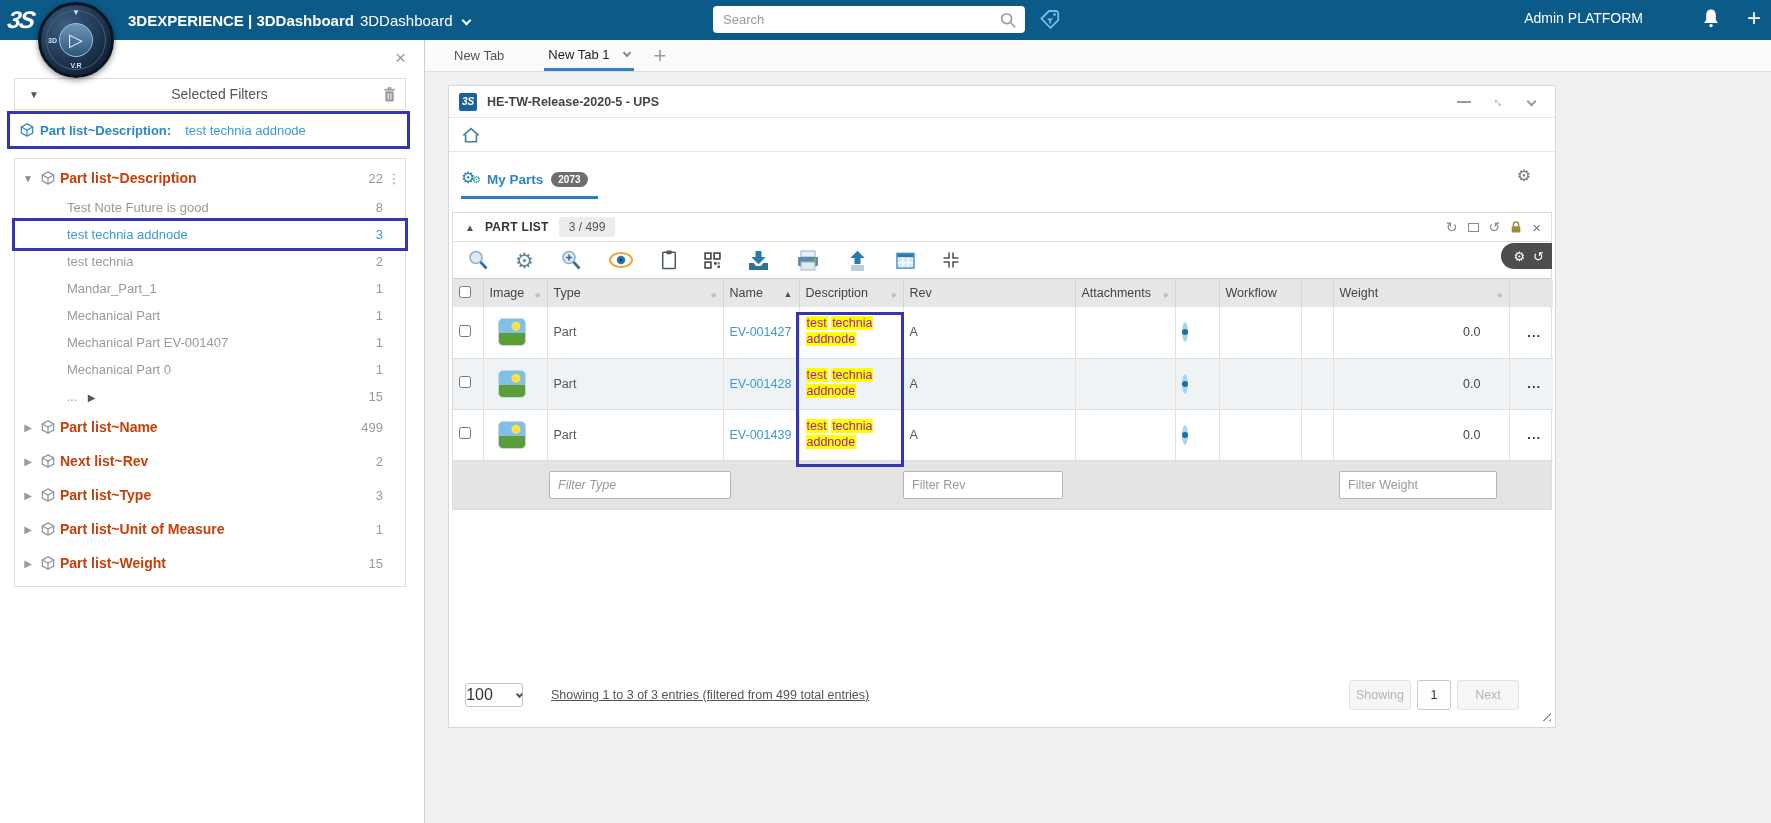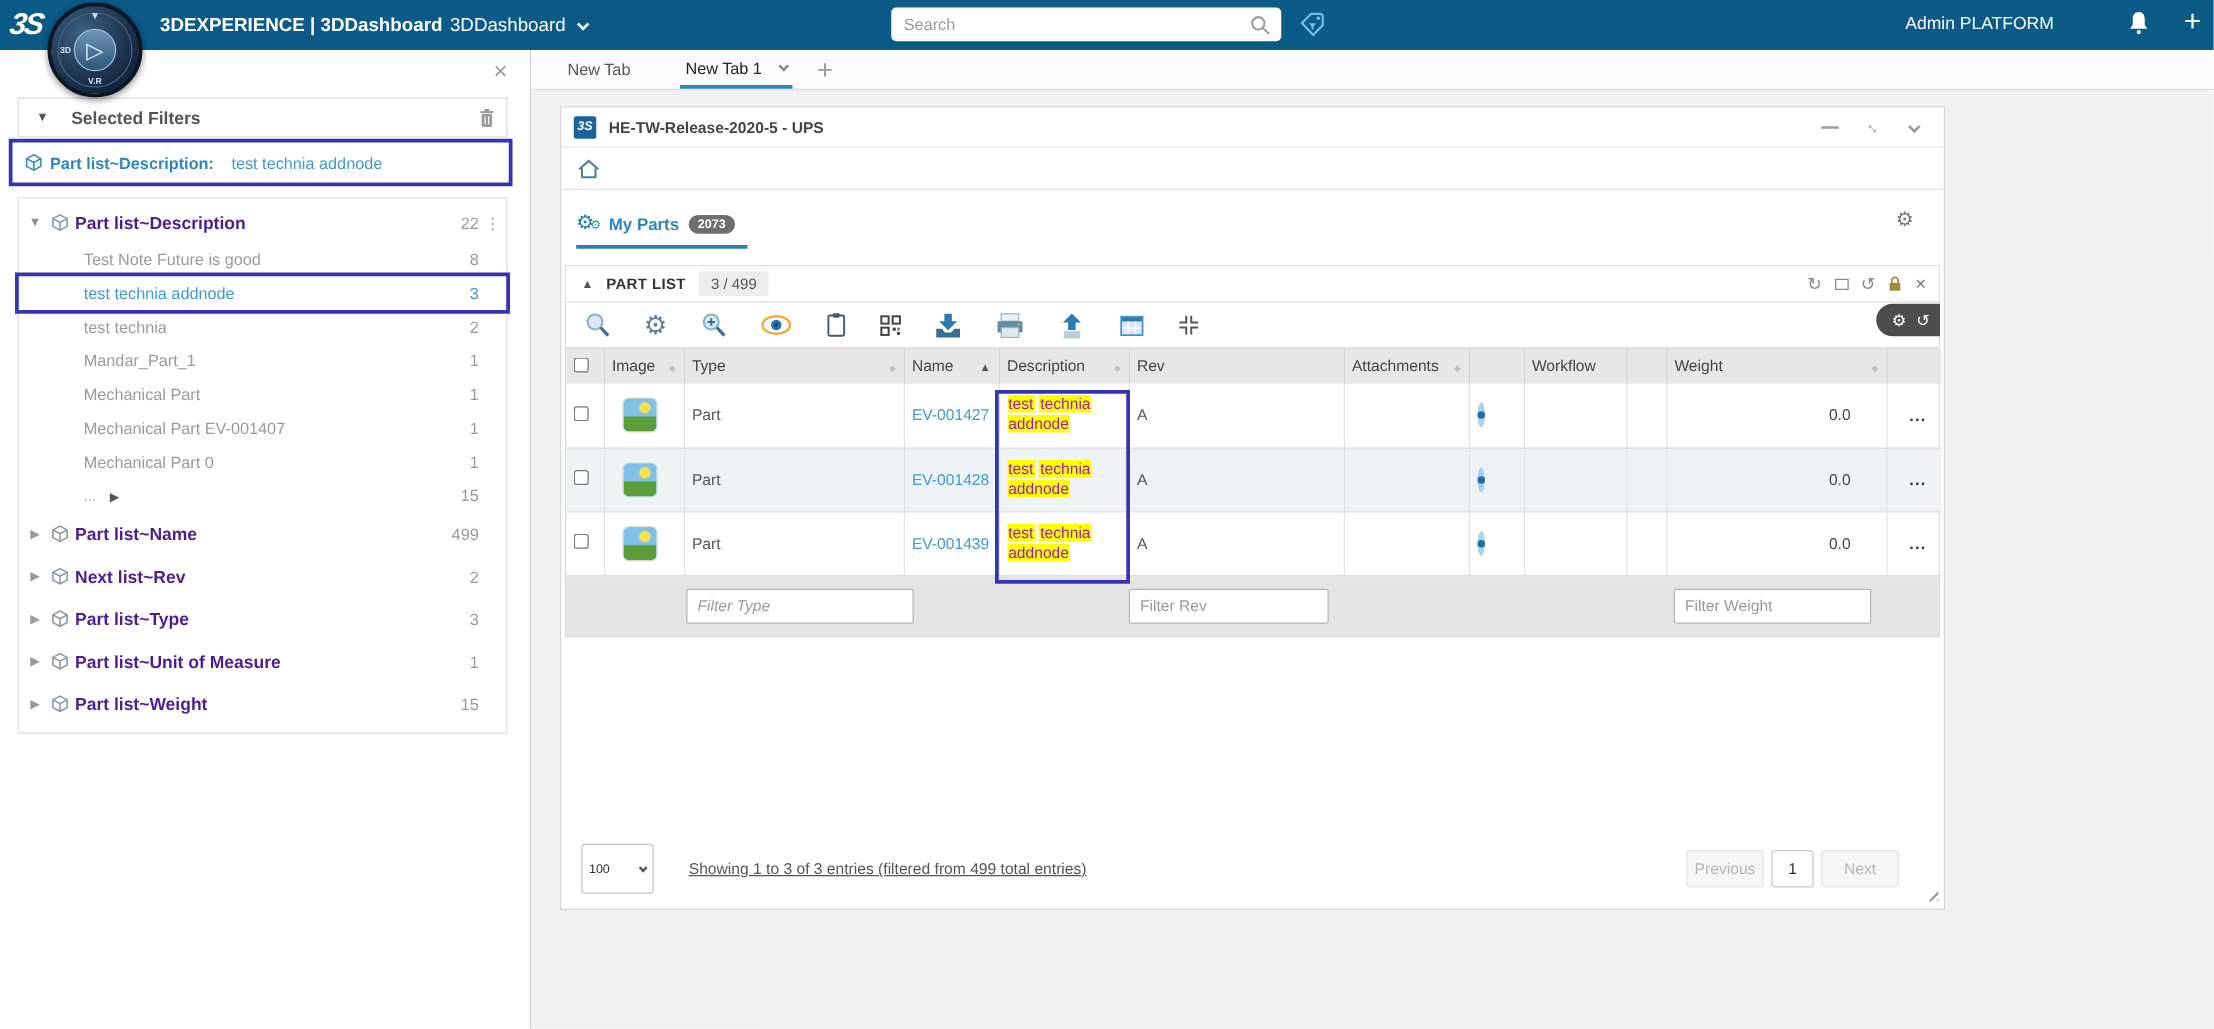--- a/index.html
+++ b/index.html
@@ -33,36 +33,36 @@
 
   
   .layout { display:flex; height:783px; }
   .sidebar { position:relative; width:425px; background:#fff; border-right:1px solid #cfcfcf; }
   .main { position:relative; flex:1; background:#f1f1f1; }
 
   
   .sb-close { position:absolute; top:8px; right:18px; font-size:19px; color:#9a9a9a; cursor:pointer; line-height:1; }
   .sf-box { margin:38px 18px 0 14px; height:32px; border:1px solid #ddd; display:flex; align-items:center; }
   .sf-tri { color:#555; font-size:10px; margin-left:14px; }
-  .sf-title { font-size:14px; font-weight:bold; color:#555; margin-left:18px; flex:1; }
+  .sf-title { font-size:14px; font-weight:normal; color:#555; margin-left:18px; flex:1;text-align:center; }
   .sf-trash { margin-right:8px; }
   .annot { outline:3px solid #3434b4; }
   .chip { margin:4px 17px 0 10px; height:32px; background:#fff; display:flex; align-items:center; }
   .chip .cube { color:#2e86c1; margin-left:10px; }
   .chip-label { font-size:13px; font-weight:bold; color:#2e86c1; margin-left:6px; }
   .chip-value { font-size:13px; color:#3d9ad1; margin-left:14px; }
   .tags-row { margin:14px 18px 0 14px; display:flex; align-items:center; }
   .tags-label { font-size:14px; font-weight:bold; color:#444; }
   .tags-row .chev { width:6px; height:6px; color:#666; margin-left:8px; margin-bottom:3px; }
   .tags-icons { margin-left:auto; display:flex; align-items:center; gap:14px; }
   .tree-box { margin:12px 18px 0 14px; border:1px solid #ddd; padding:3px 0 6px 0; }
   .t-group { height:32px; display:flex; align-items:center; }
   .t-caret { width:26px; text-align:center; color:#8a8a8a; font-size:10px; }
   .t-cube { color:#8795a2; margin-right:5px; }
-  .t-glabel { font-size:14px; font-weight:bold; color:#4c1d95; flex:1; }
+  .t-glabel { font-size:14px; font-weight:bold; color:#c2410c; flex:1; }
   .t-count { width:34px; text-align:right; font-size:13px; color:#9a9a9a; }
   .t-kebab { width:22px; text-align:center; color:#9a9a9a; font-size:13px; }
   .t-item { height:27px; display:flex; align-items:center; padding-left:52px; }
   .t-ilabel { font-size:13px; color:#9a9a9a; flex:1; }
   .t-item .t-count { margin-right:0; }
   .t-item .sp { width:22px; }
   .t-item.sel { outline:3px solid #3434b4; }
   .t-item.sel .t-ilabel, .t-item.sel .t-count { color:#3d9ad1; }
   .t-more { color:#9a9a9a; font-size:12px; }
   .t-more .arr { color:#555; font-size:10px; margin-left:8px; }
@@ -136,21 +136,21 @@
   .desc-annot { position:absolute; left:343px; top:33px; width:108px; height:155px; border:3px solid #3434b4; pointer-events:none; z-index:5; }
 
   
   .filter-row { position:relative; height:48px; background:#e4e4e4; }
   .filter-row input { position:absolute; top:10px; height:28px; border:1px solid #b5b5b5; border-radius:2px; padding:0 8px; font-size:12.5px; color:#333; font-family:"Liberation Sans",sans-serif; background:#fff; }
   .filter-row input::placeholder { color:#9a9a9a; }
   .f-type { left:96px; width:182px;font-style:italic; } .f-rev { left:450px; width:160px; } .f-wt { left:886px; width:158px; }
 
   
   .w-footer { position:absolute; left:0; right:0; bottom:12px; height:40px; display:flex; align-items:center; }
-  .pagesize { margin-left:16px; width:58px; height:40px; border:1px solid #c5c5c5; border-radius:3px; background:#fff; display:flex; align-items:center; justify-content:center; gap:24px; font-size:10px; color:#333; }
+  .pagesize { margin-left:16px; width:58px; height:24px; border:1px solid #c5c5c5; border-radius:3px; background:#fff; display:flex; align-items:center; justify-content:center; gap:24px; font-size:16px; color:#333; }
   .pagesize .chev { width:5px; height:5px; color:#555; margin-bottom:2px; }
   .showing { margin-left:28px; font-size:12.5px; color:#555;text-decoration:underline; }
   .pager { margin-left:auto; margin-right:36px; display:flex; gap:6px; }
   .pg-btn { height:30px; display:flex; align-items:center; justify-content:center; font-size:12.5px; border-radius:3px; }
   .pg-dis { width:62px; background:#f6f6f6; border:1px solid #e2e2e2; color:#b5b5b5; }
   .pg-cur { width:34px; background:#fff; border:1px solid #c9c9c9; color:#333; }
   .resize { position:absolute; right:4px; bottom:6px; width:12px; height:12px;
             background:repeating-linear-gradient(-45deg,#9a9a9a 0 1.5px,transparent 1.5px 4.5px);
             clip-path:polygon(100% 0,100% 100%,0 100%); }
   svg { display:block; }
@@ -587,21 +587,21 @@
         </div>
       </div>
 
       <div class="w-footer">
         <div class="pagesize">
           <span>100</span>
           <span class="chev"></span>
         </div>
         <span class="showing">Showing 1 to 3 of 3 entries (filtered from 499 total entries)</span>
         <div class="pager">
-          <div class="pg-btn pg-dis">Previous</div>
+          <div class="pg-btn pg-dis">Showing</div>
           <div class="pg-btn pg-cur">1</div>
           <div class="pg-btn pg-dis">Next</div>
         </div>
       </div>
       <div class="resize"></div>
     </div>
   </main>
 </div>
 
 </body></html>

